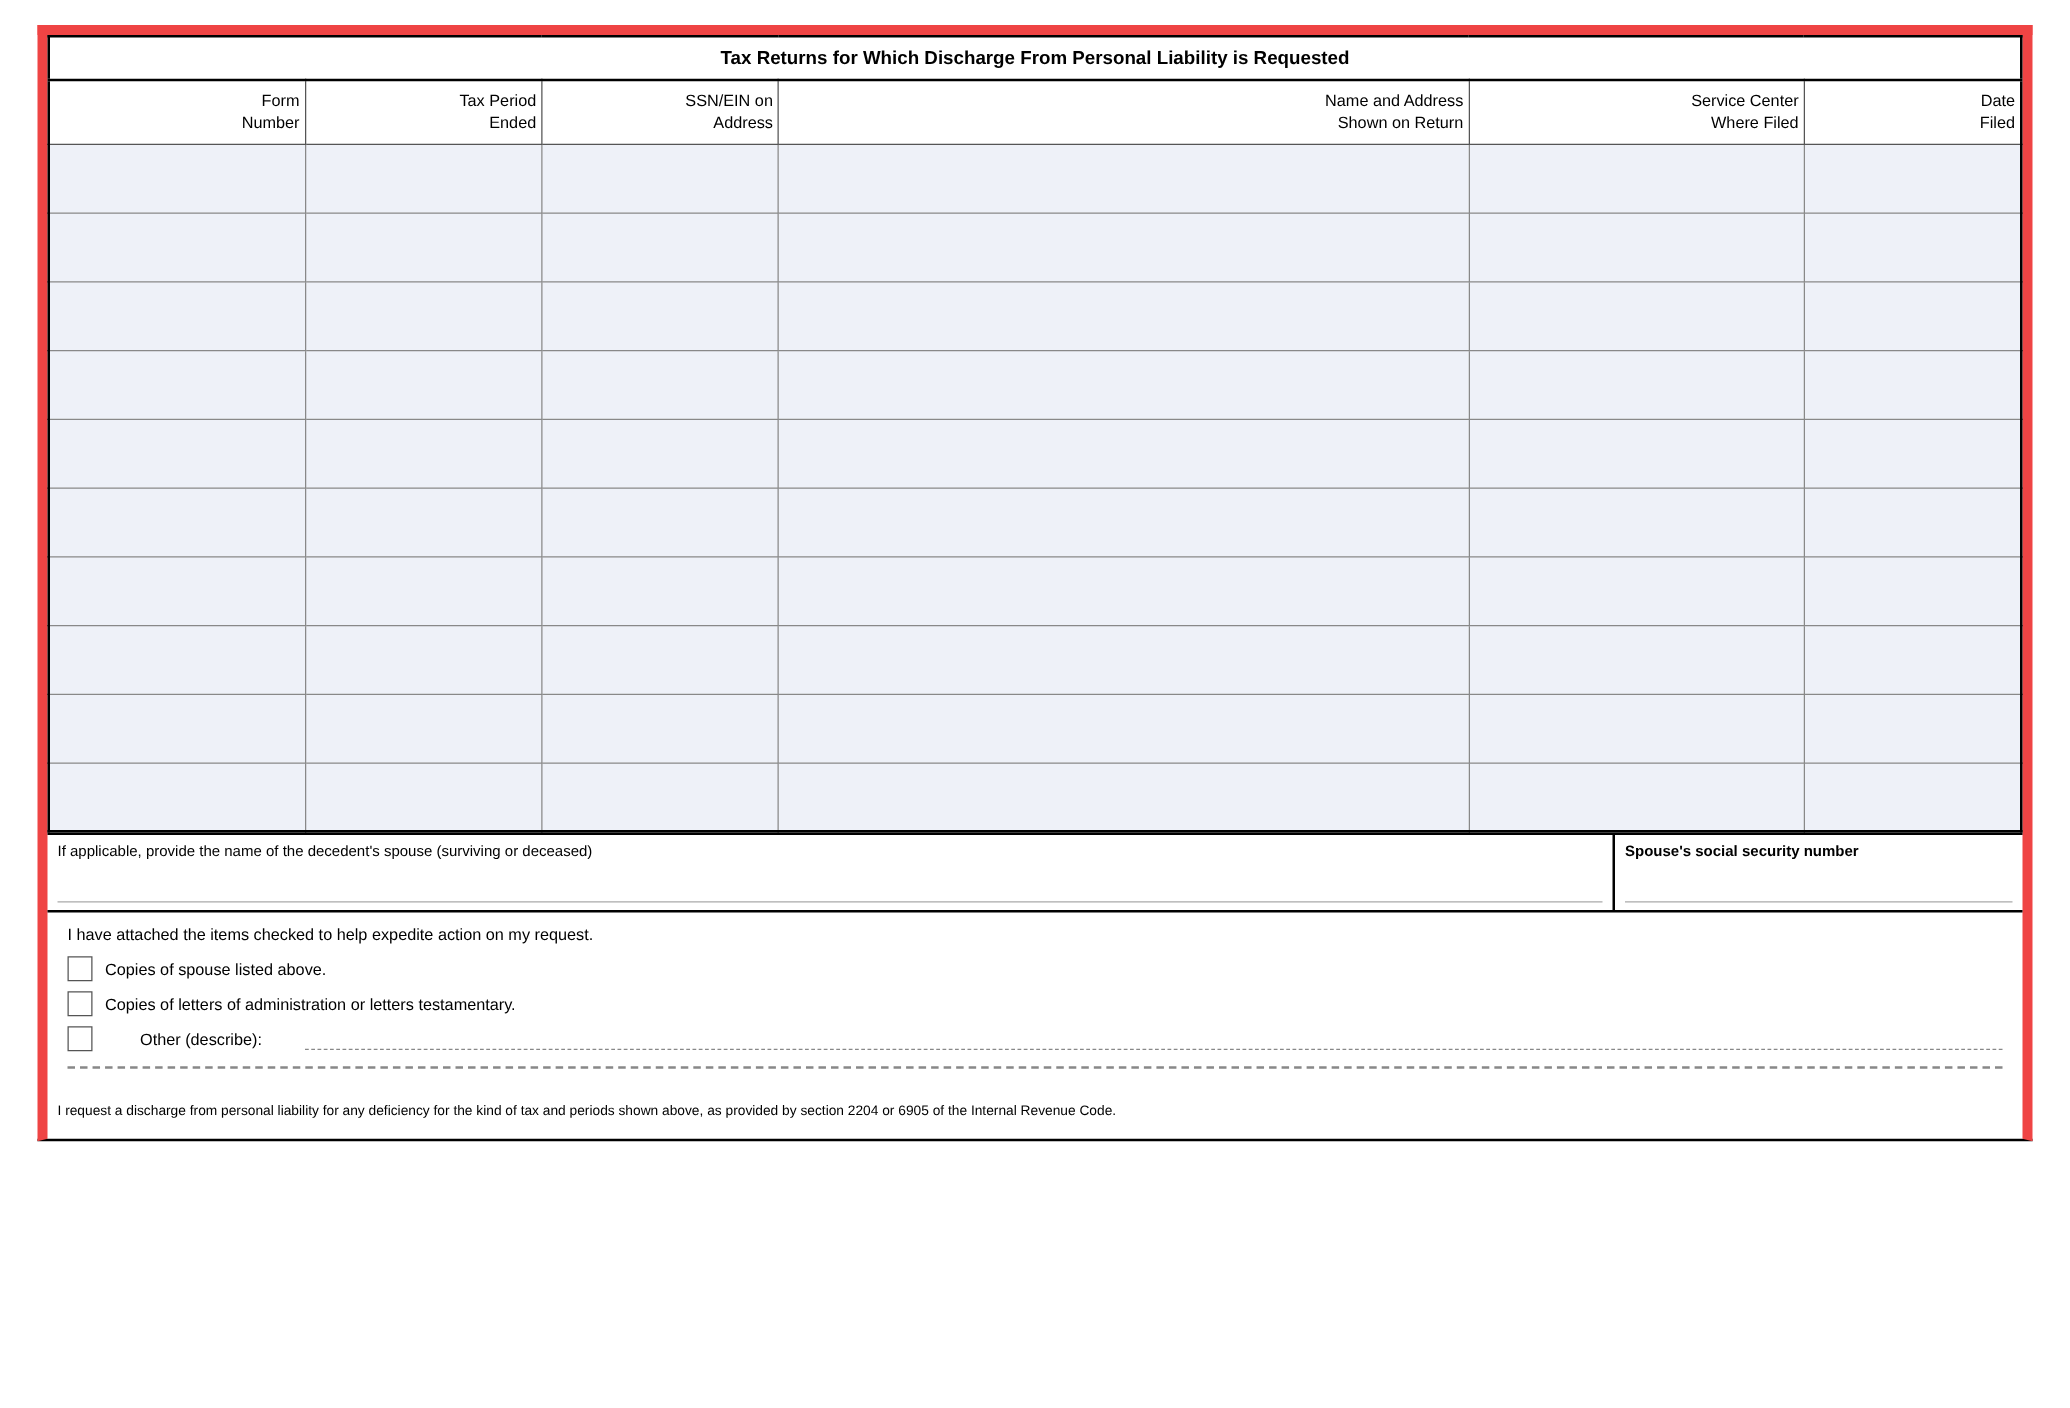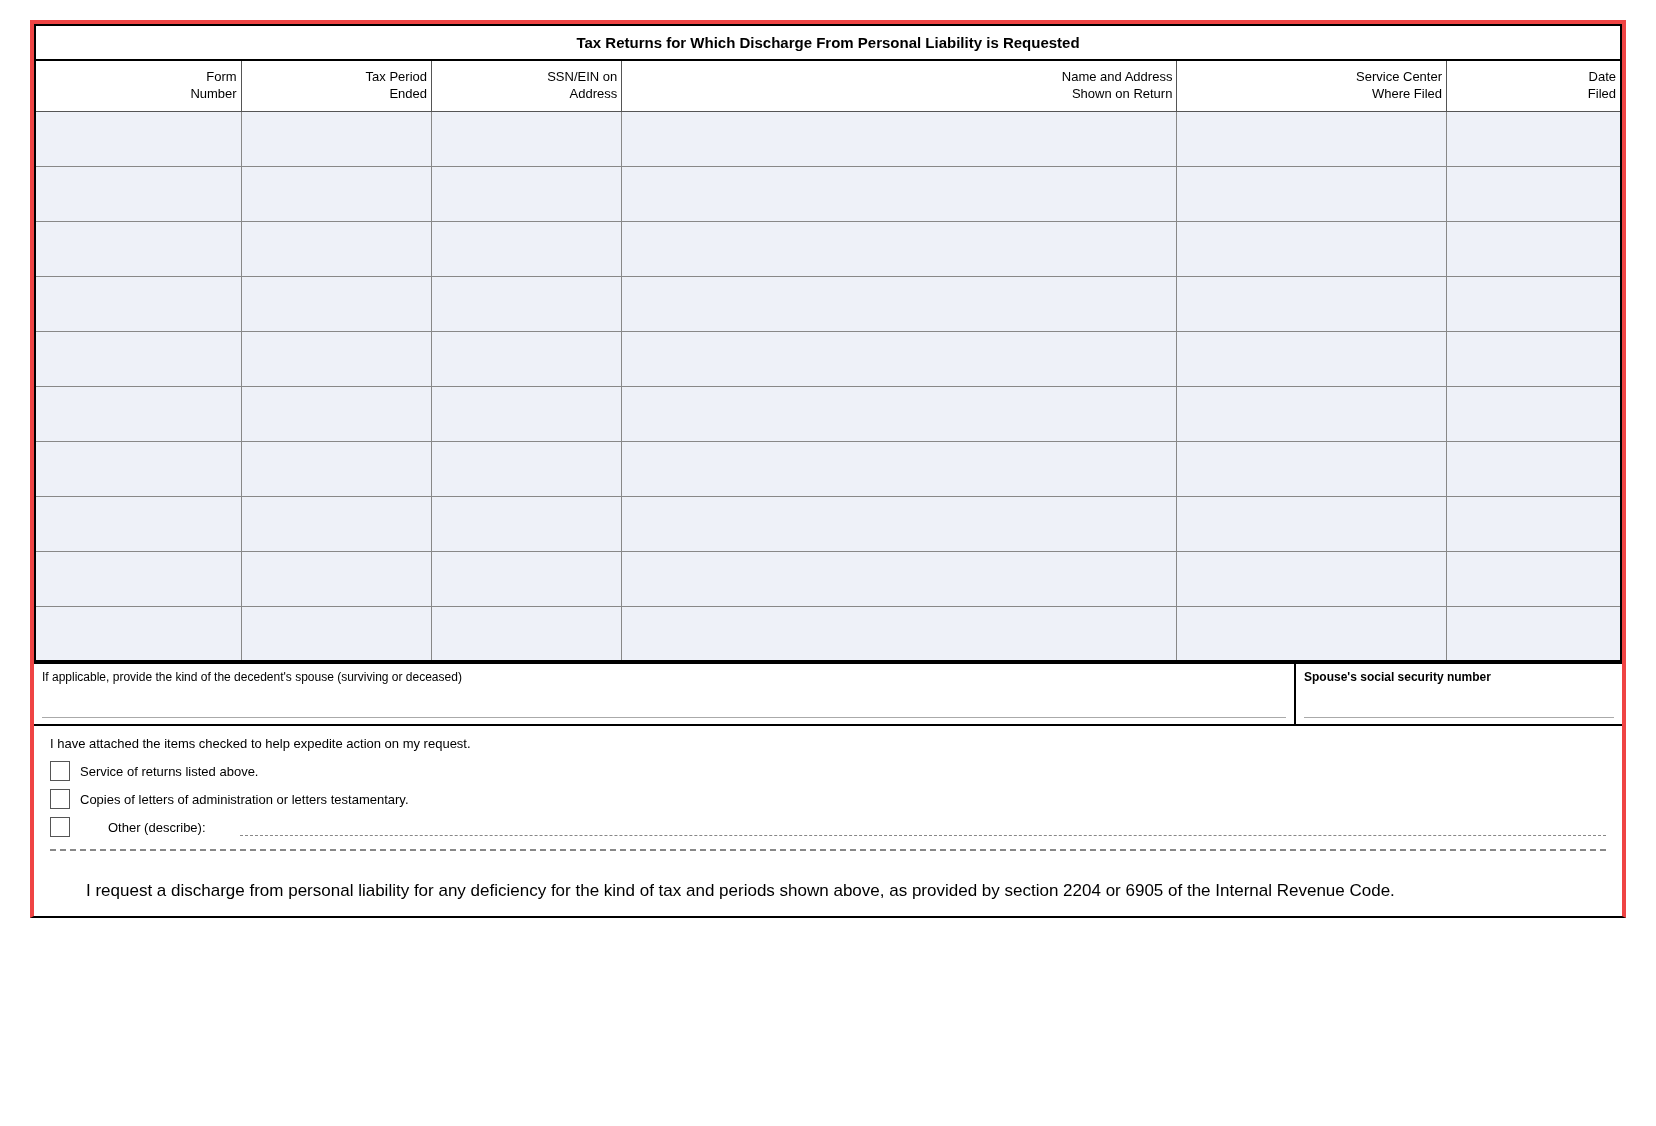--- a/index.html
+++ b/index.html
@@ -153,28 +153,27 @@
     }
 
     .dashed-divider {
       border: none;
       border-top: 2px dashed #888;
       margin: 12px 0 8px 0;
     }
 
     .request-section {
       padding: 8px 8px 12px 8px;
-      font-size: 17px;
+      font-size: 11px;
       line-height: 1.6;
       text-align: justify;
-      margin-left: 44px;
     }
 
     .outer-border {
-      border: 4px solid #ef4444;
+      border: 8px solid #ef4444;
       border-bottom: 2px solid #000;
     }
   </style>
 </head>
 <body>
 
 <div class="page-wrapper">
   <div class="outer-border">
 
     <table class="main-table">
@@ -297,35 +296,35 @@
             <td></td>
             <td></td>
             <td></td>
             <td></td>
           </tr>
     </tbody>
       </table>
 
     <div class="spouse-row">
       <div class="spouse-left">
-        <div class="spouse-left-label">If applicable, provide the kind of the decedent's spouse (surviving or deceased)</div>
+        <div class="spouse-left-label">If applicable, provide the name of the decedent's spouse (surviving or deceased)</div>
         <div class="spouse-input-area"></div>
       </div>
       <div class="spouse-right">
         <div class="spouse-right-label">Spouse's social security number</div>
         <div class="spouse-right-input"></div>
       </div>
     </div>
 
     <div class="attached-section">
       <div class="attached-title">I have attached the items checked to help expedite action on my request.</div>
 
       <div class="checkbox-item">
         <div class="checkbox-box"></div>
-        <span>Service of returns listed above.</span>
+        <span>Copies of spouse listed above.</span>
       </div>
 
       <div class="checkbox-item">
         <div class="checkbox-box"></div>
         <span>Copies of letters of administration or letters testamentary.</span>
       </div>
 
       <div class="other-row">
         <div class="checkbox-box"></div>
         <span class="other-label">Other (describe):</span>

